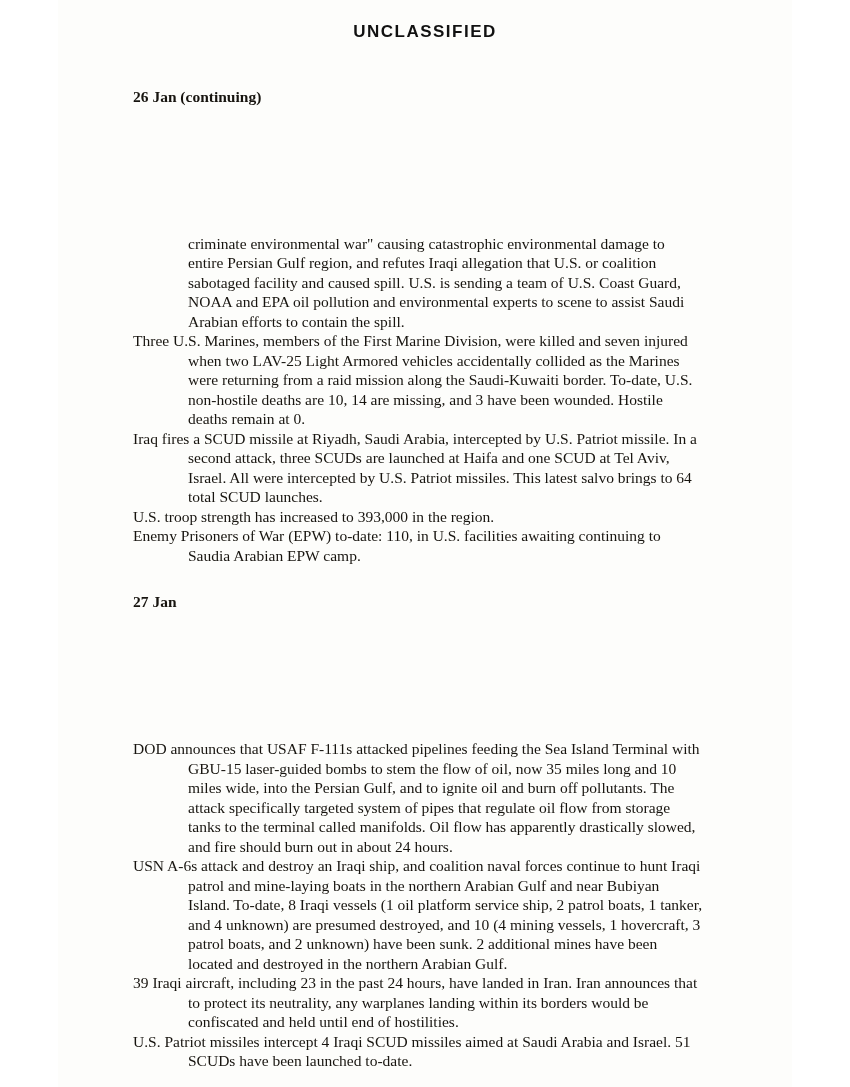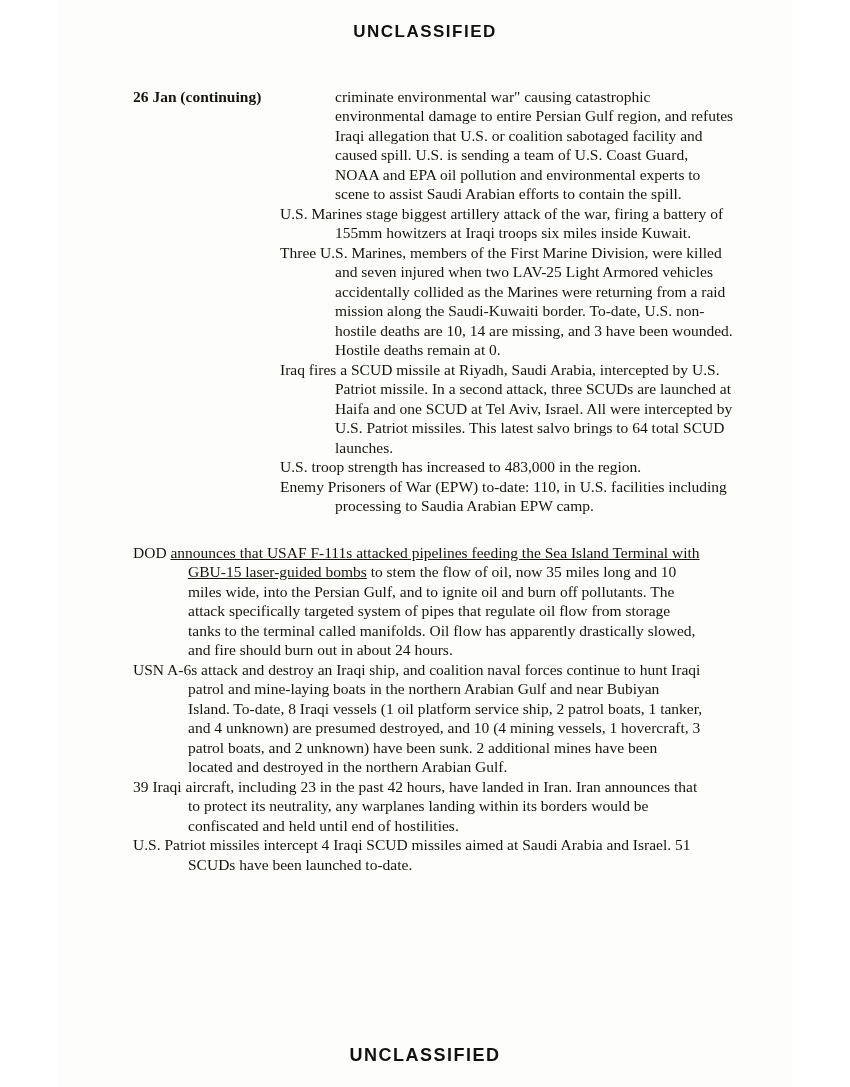--- a/index.html
+++ b/index.html
@@ -25,61 +25,61 @@
     letter-spacing: 1.5px;
     color: #111;
   }
   .classification.top { padding-top: 22px; font-size: 17px; }
   .classification.bottom { margin-top: auto; padding-bottom: 22px; font-size: 18px; }
   .content {
     margin-top: 45px;
     padding-left: 75px;
     padding-right: 58px;
   }
-  .date-section { display: flex; margin-bottom: 27px; }
+  .date-section { display: flex; margin-bottom: 27px; flex-direction: column; }
   .date-col {
     flex: 0 0 147px;
     width: 147px;
     font-weight: 700;
     white-space: nowrap;
   }
   .entries-col { width: 570px; }
   .entry {
     padding-left: 55px;
     text-indent: -55px;
   }
   .entry.continuation { text-indent: 0; }
-  .underline { text-decoration: underline; }
+  .underline { }
 </style>
 </head>
 <body>
 
 <div class="page">
   <header class="classification top">
     <span>UNCLASSIFIED</span>
   </header>
 
   <main class="content">
   <section class="date-section">
     <div class="date-col">26 Jan (continuing)</div>
     <div class="entries-col">
           <p class="entry continuation"><span>criminate environmental war" causing catastrophic environmental damage to entire Persian Gulf region, and refutes Iraqi allegation that U.S. or coalition sabotaged facility and caused spill. U.S. is sending a team of U.S. Coast Guard, NOAA and EPA oil pollution and environmental experts to scene to assist Saudi Arabian efforts to contain the spill.</span></p>
-          <p class="entry"><span>U.S. Marines stage biggest artillery attack of the war, firing a battery of 155mm howitzers at Iraqi troops six miles inside Kuwait.</span></p>
           <p class="entry"><span>Three U.S. Marines, members of the First Marine Division, were killed and seven injured when two LAV-25 Light Armored vehicles accidentally collided as the Marines were returning from a raid mission along the Saudi-Kuwaiti border. To-date, U.S. non-hostile deaths are 10, 14 are missing, and 3 have been wounded. Hostile deaths remain at 0.</span></p>
           <p class="entry"><span>Iraq fires a SCUD missile at Riyadh, Saudi Arabia, intercepted by U.S. Patriot missile. In a second attack, three SCUDs are launched at Haifa and one SCUD at Tel Aviv, Israel. All were intercepted by U.S. Patriot missiles. This latest salvo brings to 64 total SCUD launches.</span></p>
-          <p class="entry"><span>U.S. troop strength has increased to 483,000 in the region.</span></p>
-          <p class="entry"><span>Enemy Prisoners of War (EPW) to-date: 110, in U.S. facilities including processing to Saudia Arabian EPW camp.</span></p>
+          <p class="entry"><span>U.S. troop strength has increased to 393,000 in the region.</span></p>
+          <p class="entry"><span>Enemy Prisoners of War (EPW) to-date: 110, in U.S. facilities awaiting continuing to Saudia Arabian EPW camp.</span></p>
         </div>
   </section>
 
   <section class="date-section">
+    <div class="date-col">27 Jan</div>
     <div class="entries-col">
           <p class="entry"><span>DOD </span><span class="underline">announces that USAF F-111s attacked pipelines feeding the Sea Island Terminal with GBU-15 laser-guided bombs</span><span> to stem the flow of oil, now 35 miles long and 10 miles wide, into the Persian Gulf, and to ignite oil and burn off pollutants. The attack specifically targeted system of pipes that regulate oil flow from storage tanks to the terminal called manifolds. Oil flow has apparently drastically slowed, and fire should burn out in about 24 hours.</span></p>
           <p class="entry"><span>USN A-6s attack and destroy an Iraqi ship, and coalition naval forces continue to hunt Iraqi patrol and mine-laying boats in the northern Arabian Gulf and near Bubiyan Island. To-date, 8 Iraqi vessels (1 oil platform service ship, 2 patrol boats, 1 tanker, and 4 unknown) are presumed destroyed, and 10 (4 mining vessels, 1 hovercraft, 3 patrol boats, and 2 unknown) have been sunk. 2 additional mines have been located and destroyed in the northern Arabian Gulf.</span></p>
-          <p class="entry"><span>39 Iraqi aircraft, including 23 in the past 42 hours, have landed in Iran. Iran announces that to protect its neutrality, any warplanes landing within its borders would be confiscated and held until end of hostilities.</span></p>
+          <p class="entry"><span>39 Iraqi aircraft, including 23 in the past 24 hours, have landed in Iran. Iran announces that to protect its neutrality, any warplanes landing within its borders would be confiscated and held until end of hostilities.</span></p>
           <p class="entry"><span>U.S. Patriot missiles intercept 4 Iraqi SCUD missiles aimed at Saudi Arabia and Israel. 51 SCUDs have been launched to-date.</span></p>
         </div>
   </section>
 </main>
 
   <footer class="classification bottom">
     <span>UNCLASSIFIED</span>
   </footer>
 </div>
 

